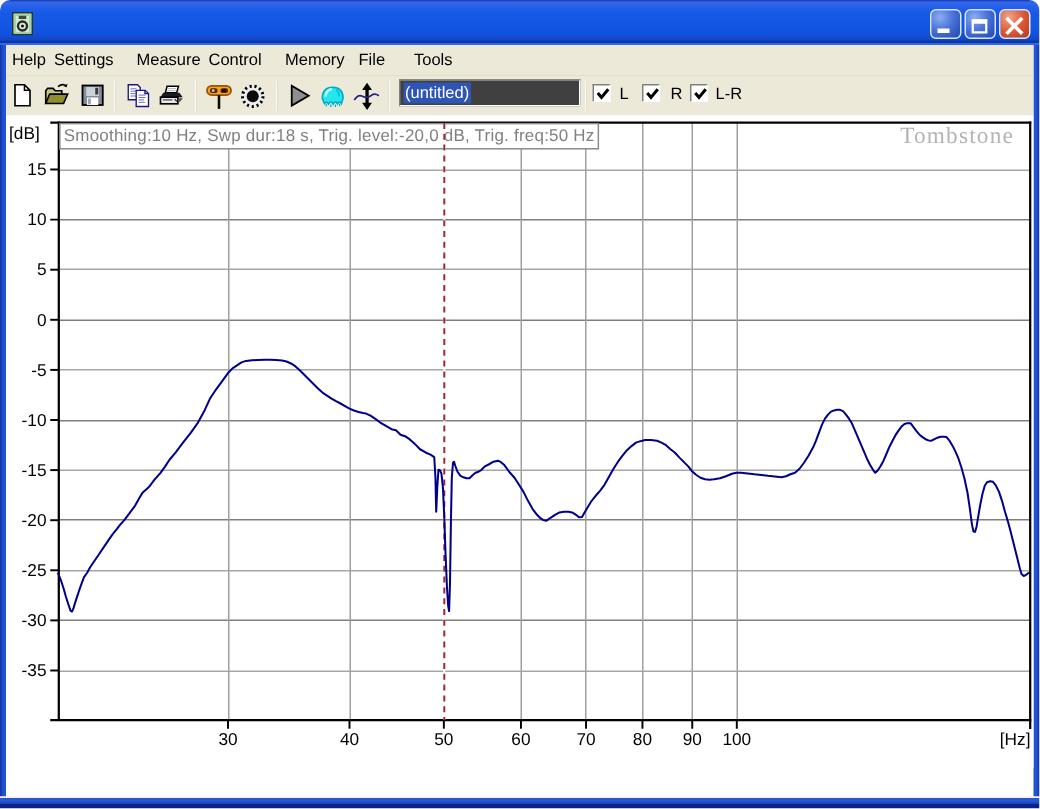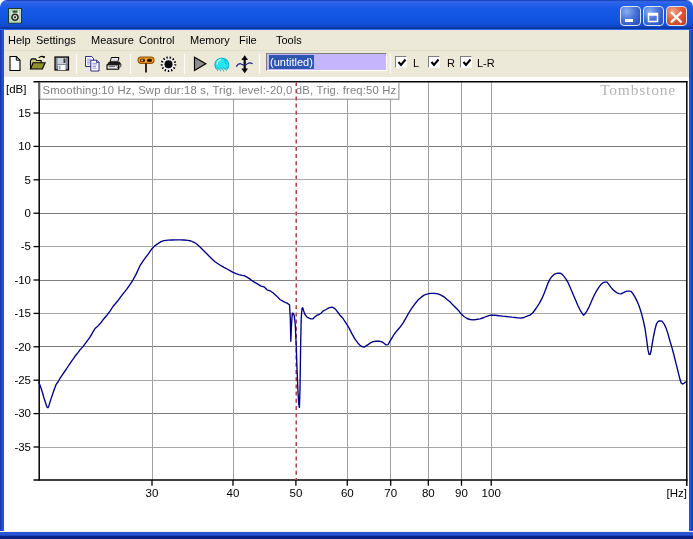--- a/index.html
+++ b/index.html
@@ -17,21 +17,21 @@
 #br{left:689px;top:30px;width:4px;height:501px;background:linear-gradient(90deg,#1c4ecf,#2058e0 40%,#16339c)}
 #bb{left:0;top:531px;width:693px;height:8px;background:linear-gradient(180deg,#f2f0e8 0%,#f2f0e8 13%,#2a55d2 13%,#2a55d2 45%,#1c46c0 45%,#1c46c0 63%,#0b2184 63%,#0b2184 100%)}
 
 #menubar{left:4px;top:30px;width:685px;height:21px;background:#ece9d8;border-bottom:1px solid #e2dfc8;}
 #menubar span{position:absolute;top:4px;font-size:11px;color:#000}
 
 #toolbar{left:4px;top:51px;width:685px;height:26px;background:#ece9d8;}
 .sep{position:absolute;top:3px;width:1px;height:20px;background:#938f7c;border-right:1px solid #fdfcf8}
 .ticon{position:absolute;top:3px;width:20px;height:20px}
 
-#field{left:262px;top:2px;width:121px;height:18px;background:#c4b5fd;border:1px solid #888;border-color:#7f7f7f #fff #fff #7f7f7f;}
+#field{left:262px;top:2px;width:121px;height:18px;background:#404040;border:1px solid #888;border-color:#7f7f7f #fff #fff #7f7f7f;}
 #field .sel{position:absolute;left:2px;top:1px;background:#2f55b2;color:#fff;font-size:11px;padding:0 1px;line-height:14px}
 .cb{position:absolute;top:5px;width:12px;height:12px;background:#fff;border:1px solid #808080;border-color:#808080 #fff #fff #808080;}
 .cb svg{position:absolute;left:0;top:0}
 .cblab{position:absolute;top:6px;font-size:11px;color:#000}
 
 #chart{left:4px;top:77px;width:685px;height:435px;background:#fff}
 
 #status{left:4px;top:512px;width:685px;height:19px;background:#ece9d8;border-top:1px solid #fff}
 .pan{position:absolute;top:1px;height:16px;background:#ece9d8;border:1px solid;border-color:#9d9a90 #fff #fff #9d9a90}
 #stxt{position:absolute;left:384px;top:4px;font-size:11px;color:#000}

